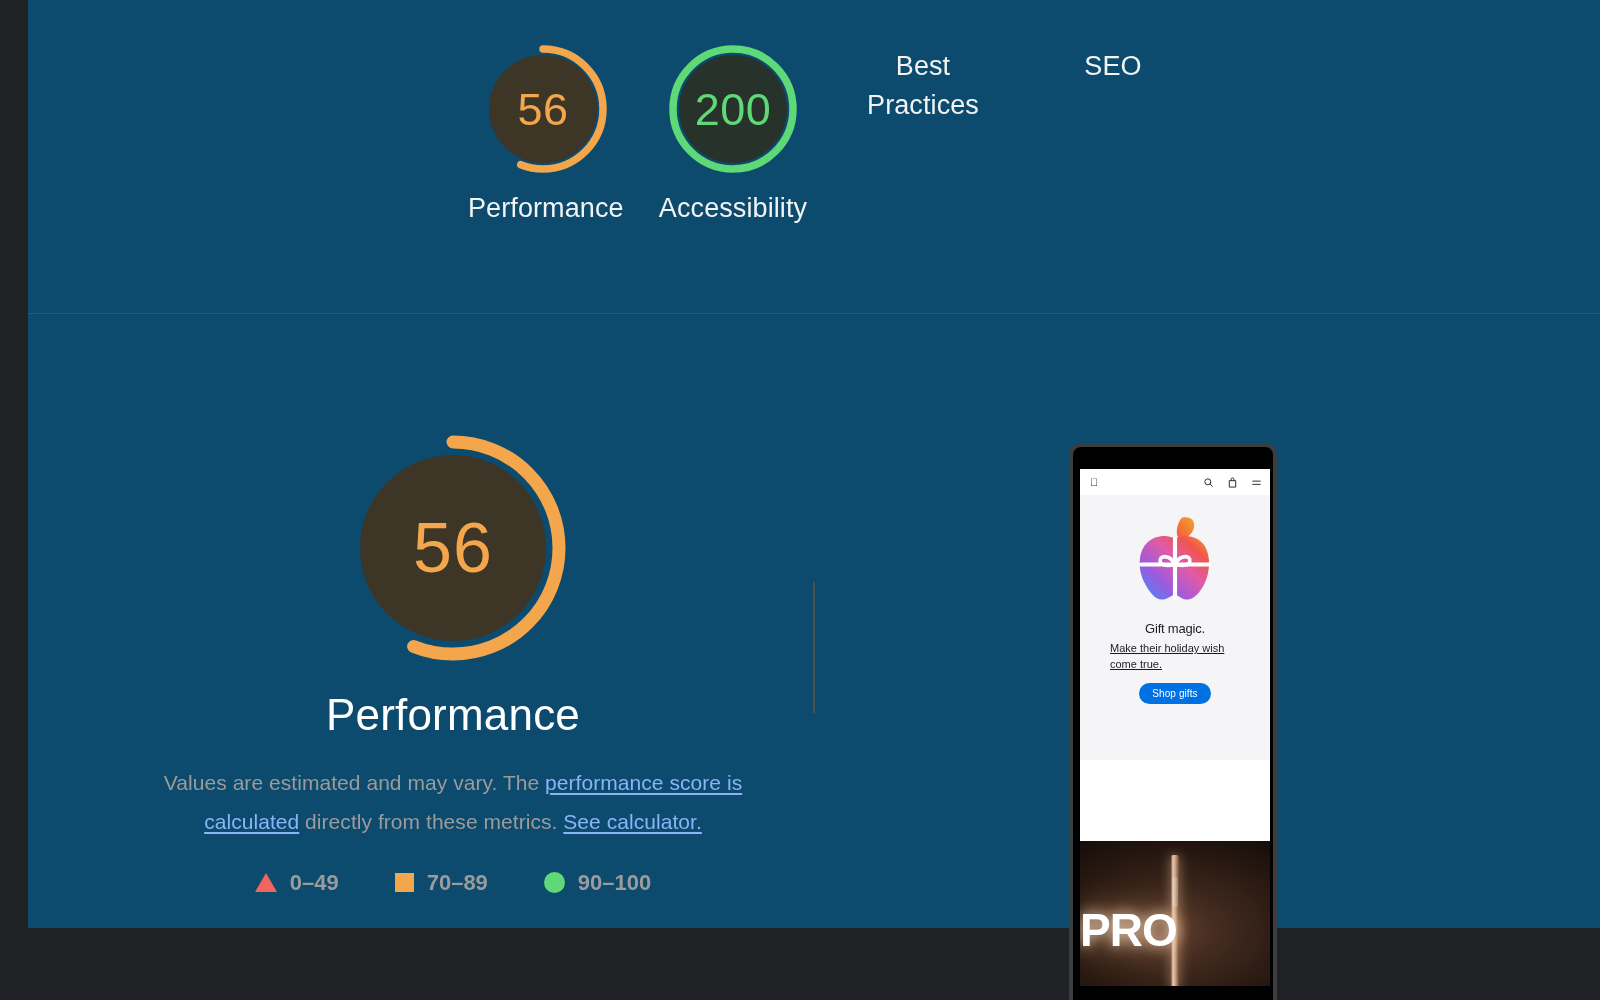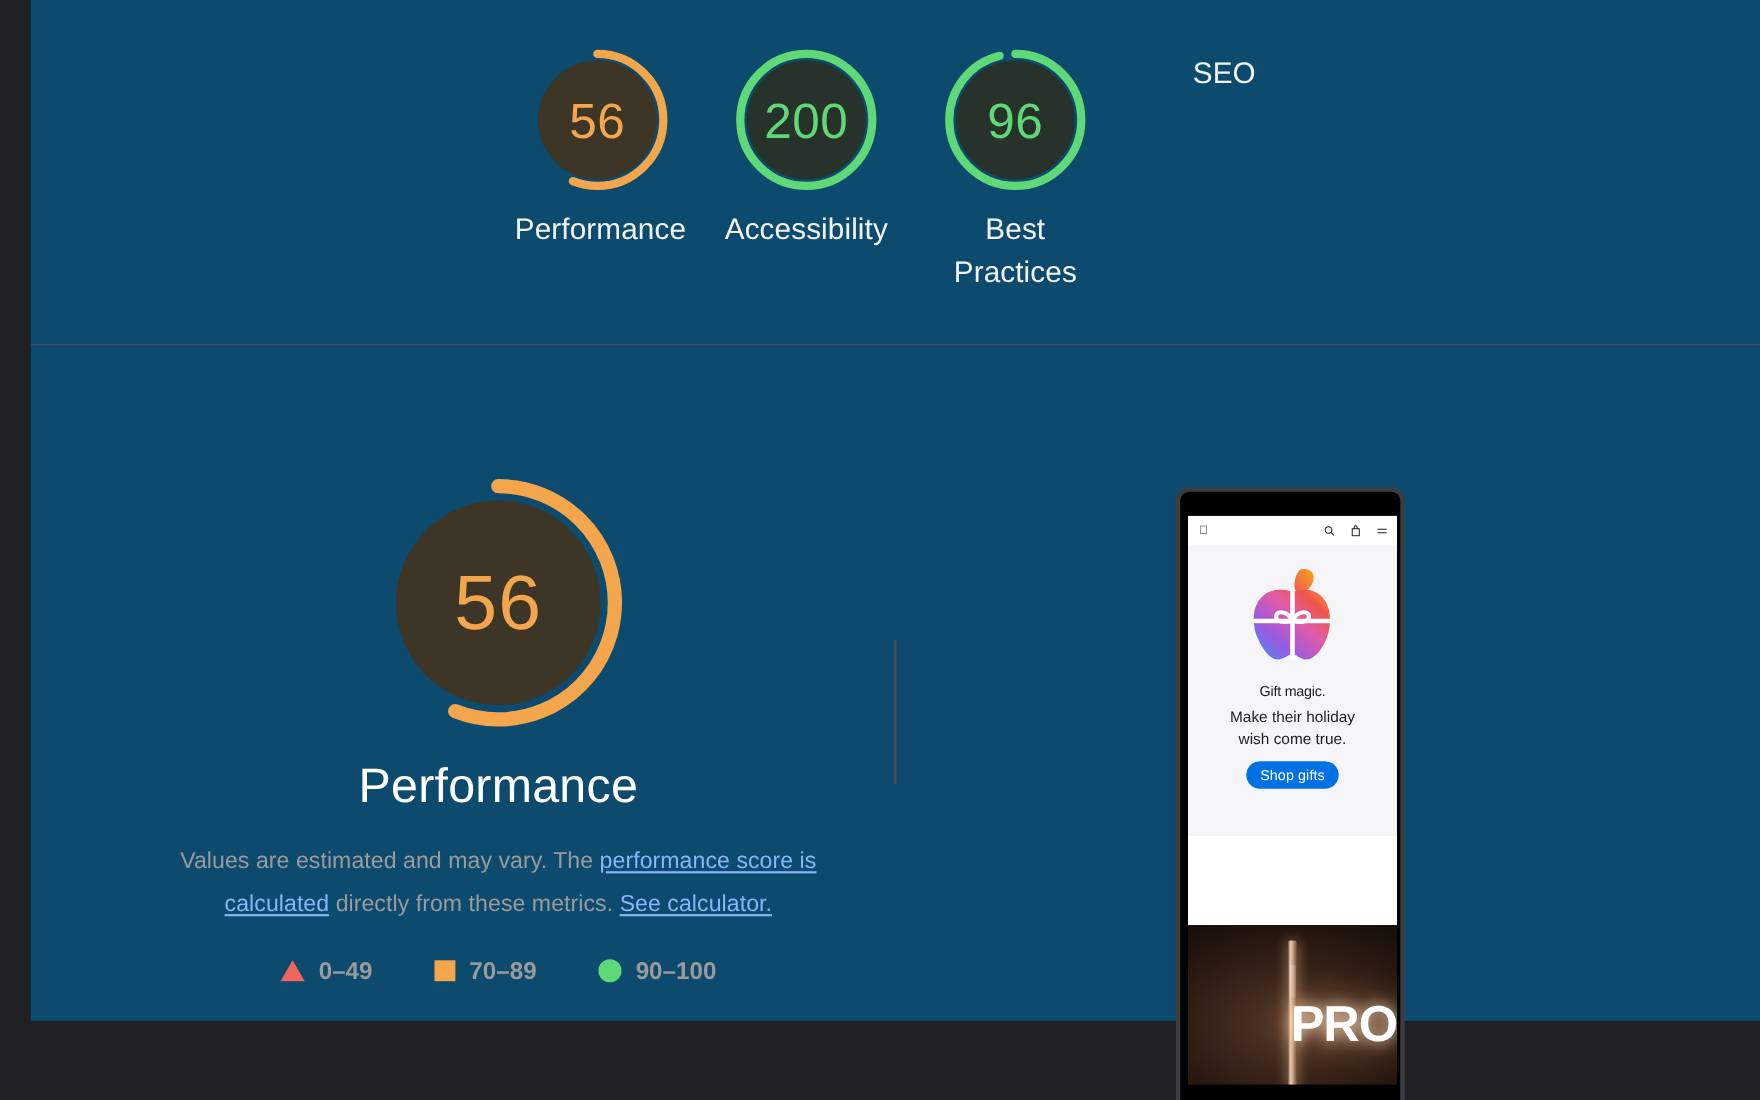--- a/index.html
+++ b/index.html
@@ -195,48 +195,48 @@
   .gift-apple { width: 92px; height: 92px; display: block; }
   .hero-title {
     margin-top: 16px;
     font-size: 13px;
     font-weight: normal;
     color: #1d1d1f;
     letter-spacing: -0.2px;
   }
   .hero-sub {
     margin-top: 5px;
-    font-size: 14px;
+    font-size: 11px;
     color: #1d1d1f;
-    text-align: center;
     line-height: 1.45;
     max-width: 130px;
+    text-decoration: underline;
   }
   .hero-btn {
     margin-top: 10px;
     background: #0071e3;
     color: #fff;
-    font-size: 13px;
+    font-size: 10px;
     padding: 5px 13px;
     border-radius: 20px;
     border: none;
     letter-spacing: 0.1px;
   }
   .thumb-lower {
     position: absolute;
     left: 7px; top: 394px;
     width: 190px; height: 145px;
     background: radial-gradient(ellipse 130% 110% at 50% 62%, #55372a 0%, #2a1a12 45%, #0a0604 80%, #030202 100%);
     overflow: hidden;
   }
   .pro-text {
     position: absolute;
     left: 0; right: 0;
     top: 62px;
-    text-align: right;
+    text-align: left;
     font-size: 46px;
     font-weight: bold;
     color: #fff;
     letter-spacing: -1px;
     text-shadow: 0 0 14px rgba(255,225,195,0.95), 0 0 34px rgba(255,190,130,0.7);
     font-family: "Liberation Sans", sans-serif;
   }
   .pro-phone {
     position: absolute;
     left: 50%;
@@ -279,27 +279,20 @@
         <svg class="gauge-svg" viewBox="0 0 142 142">
           <circle cx="71" cy="71" r="54" fill="#27332A"></circle>
           <circle cx="71" cy="71" r="60" fill="none" stroke="#5FD877" stroke-width="7.5" stroke-linecap="round" stroke-dasharray="377 0" transform="rotate(-90 71 71)"></circle>
         </svg>
         <span class="gauge-value green">200</span>
       </div>
       <div class="score-label">Accessibility</div>
     </div>
 
     <div class="score-cell">
-      <div class="gauge-wrap">
-        <svg class="gauge-svg" viewBox="0 0 142 142">
-          <circle cx="71" cy="71" r="54" fill="#27332A"></circle>
-          <circle cx="71" cy="71" r="60" fill="none" stroke="#5FD877" stroke-width="7.5" stroke-linecap="round" stroke-dasharray="362 377" transform="rotate(-90 71 71)"></circle>
-        </svg>
-        <span class="gauge-value green">96</span>
-      </div>
       <div class="score-label">Best Practices</div>
     </div>
 
     <div class="score-cell">
       <div class="score-label">SEO</div>
     </div>
 
   </div>
 
   <div class="divider-h"></div>

